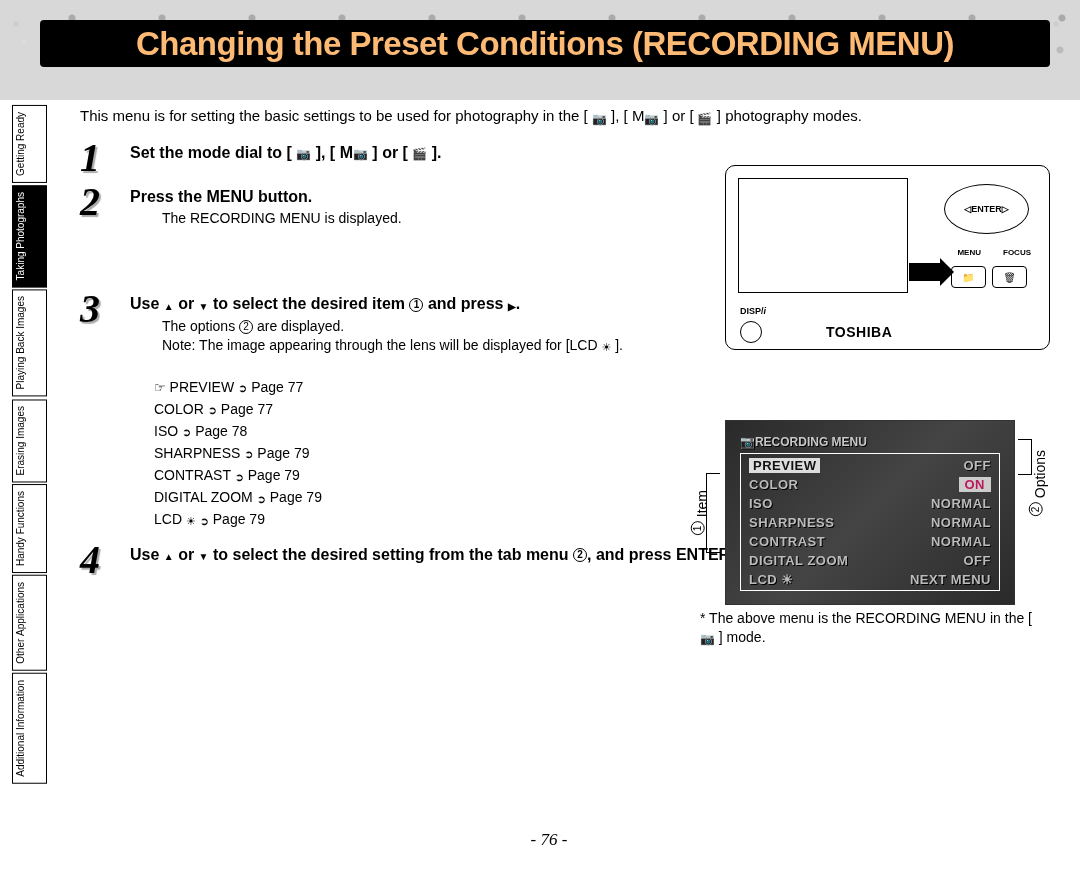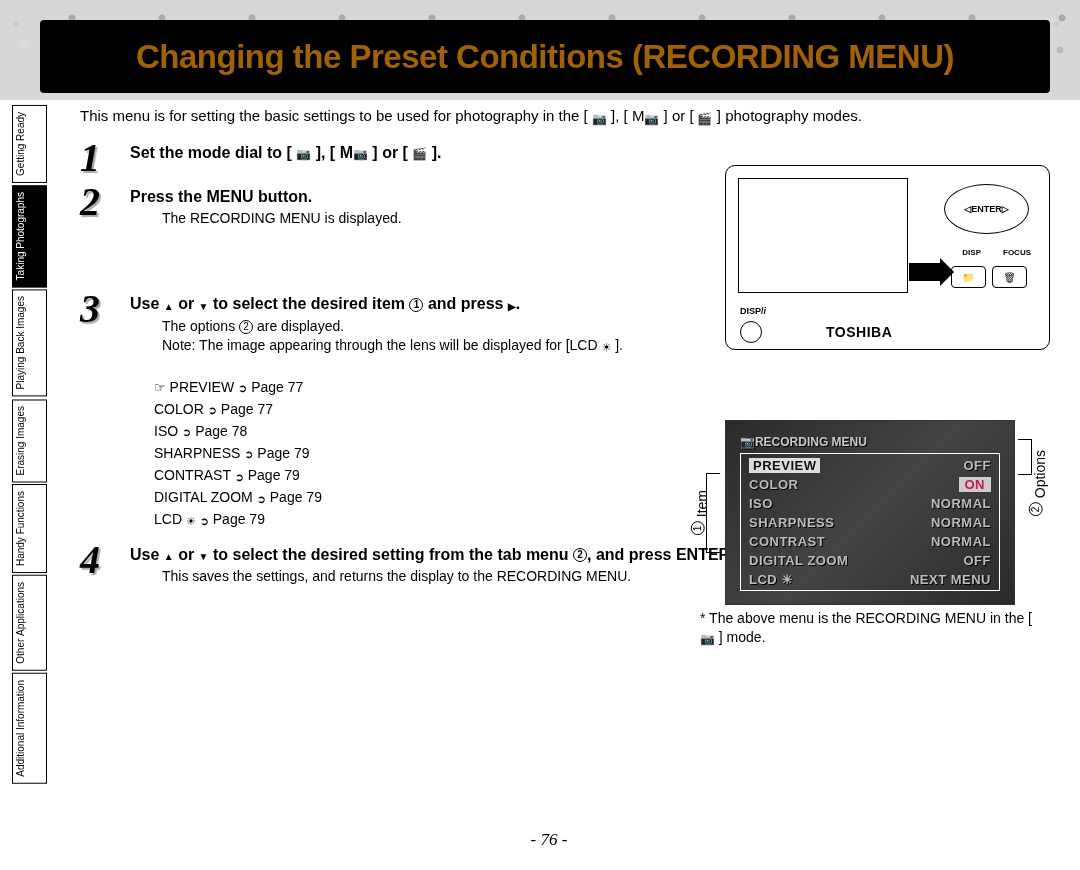--- a/index.html
+++ b/index.html
@@ -20,23 +20,23 @@
                 radial-gradient(circle at 40% 70%, #ddd 2px, transparent 3px),
                 radial-gradient(circle at 80% 20%, #aaa 3px, transparent 4px),
                 #d8d8d8;
     background-size: 80px 80px, 100px 100px, 60px 60px, 90px 90px, auto;
   }
   .title-banner {
     position: absolute;
     top: 20px;
     left: 40px;
     right: 30px;
-    height: 73px;
+    height: 47px;
     background: #000;
-    color: #a16207;
+    color: #fdba74;
     font-size: 33px;
     font-weight: bold;
     display: flex;
     align-items: center;
     justify-content: center;
     border-radius: 4px;
     letter-spacing: -0.5px;
   }
   .sidebar {
     position: absolute;
@@ -257,29 +257,28 @@
       </div>
     </div>
   </div>
 
   <div class="step" style="margin-top:10px;">
     <div class="step-num">4</div>
     <div class="step-body">
       <div class="step-title">
         <span>Use </span><span class="icon icon-up"></span><span> or </span><span class="icon icon-down"></span><span> to select the desired setting from the tab menu </span><span class="circled">2</span><span>, and press ENTER.</span>
       </div>
-      <div class="step-desc">This saves the settings, and returns the display to the RECORDING MENU.</div>
     </div>
   </div>
 
   <div class="camera-illus">
     <div class="cam-screen"></div>
     <div class="cam-enter">◁ <span>ENTER</span> ▷</div>
     <div class="cam-btn-row">
-      <span>DISP</span>
+      <span>MENU</span>
       <span>FOCUS</span>
     </div>
     <div class="cam-arrow"></div>
     <div class="cam-icon-row">
       <div class="cam-small-btn">📁</div>
       <div class="cam-small-btn">🗑</div>
     </div>
     <div class="cam-disp"><span>DISP/</span><b><i>i</i></b></div>
     <div class="cam-disp-btn"></div>
     <div class="cam-brand">TOSHIBA</div>

